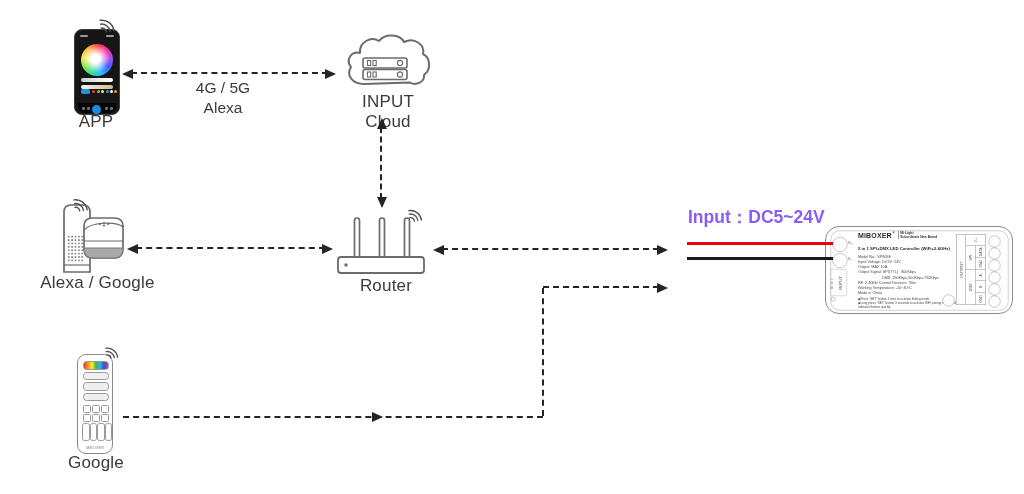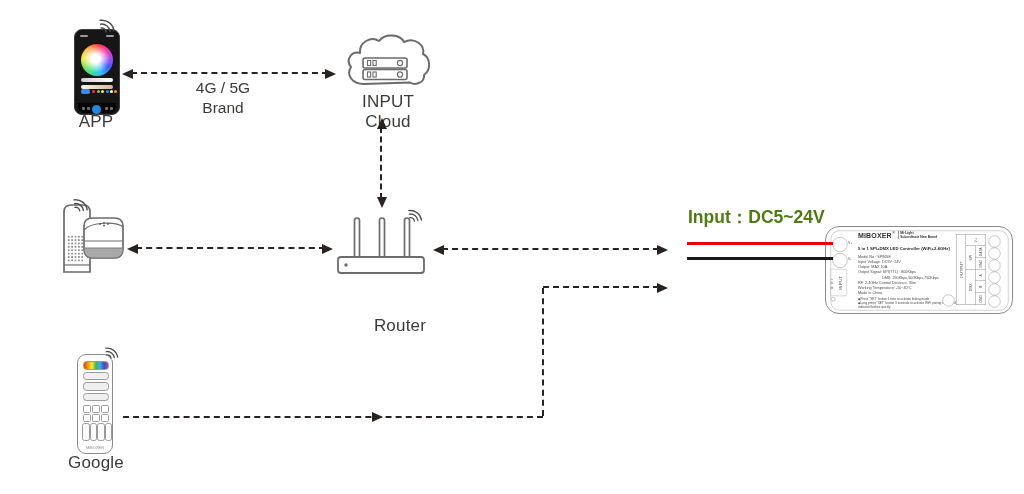--- a/index.html
+++ b/index.html
@@ -78,21 +78,21 @@
   </div>
   <svg class="abs" style="left:98px;top:13px;transform:rotate(-8deg);" width="21" height="21" viewBox="0 0 24 24">
     <path d="M3 16 A5 5 0 0 1 8 21 M3 11.5 A9.5 9.5 0 0 1 12.5 21 M3 7 A14 14 0 0 1 17 21" fill="none" stroke="#4e4e4e" stroke-width="1.7" stroke-linecap="round"></path>
   </svg>
   <div class="abs lbl" style="left:70px;top:112px;width:52px;">APP</div>
 
   <div class="abs ah ah-l" style="left:122px;top:68.5px;"></div>
   <div class="abs dash-h" style="left:131px;top:71.75px;width:197px;"></div>
   <div class="abs ah ah-r" style="left:325px;top:68.5px;"></div>
   <div class="abs lbl-sm" style="left:173px;top:79px;width:100px;">4G / 5G</div>
-  <div class="abs lbl-sm" style="left:173px;top:99px;width:100px;">Brand</div>
+  <div class="abs lbl-sm" style="left:173px;top:99px;width:100px;">Alexa</div>
 
   <svg class="abs" style="left:344px;top:32px;" width="88" height="58" viewBox="0 0 88 58">
     <path d="M 20 52 C 8 52 2 43 7 35 C 1 27 8 19 16 21 C 15 10 27 4 35 9 C 41 1 56 2 60 10 C 71 5 81 13 79 22 C 87 26 87 38 80 43 C 81 50 72 54 66 50.5 L 20 52 Z" fill="#ffffff" stroke="#6b6b6b" stroke-width="2" stroke-linejoin="round"></path>
     <rect x="19" y="26" width="44" height="10" rx="2" fill="#fff" stroke="#6b6b6b" stroke-width="1.6"></rect>
     <rect x="19" y="37.5" width="44" height="10" rx="2" fill="#fff" stroke="#6b6b6b" stroke-width="1.6"></rect>
     <rect x="23.5" y="28.5" width="3.2" height="5" fill="none" stroke="#6b6b6b" stroke-width="1.1"></rect>
     <rect x="29" y="28.5" width="3.2" height="5" fill="none" stroke="#6b6b6b" stroke-width="1.1"></rect>
     <circle cx="56" cy="31" r="2.6" fill="none" stroke="#6b6b6b" stroke-width="1.1"></circle>
     <rect x="23.5" y="40" width="3.2" height="5" fill="none" stroke="#6b6b6b" stroke-width="1.1"></rect>
     <rect x="29" y="40" width="3.2" height="5" fill="none" stroke="#6b6b6b" stroke-width="1.1"></rect>
@@ -107,38 +107,39 @@
   <svg class="abs" style="left:330px;top:200px;" width="100" height="76" viewBox="0 0 100 76">
     <rect x="24.5" y="18" width="5" height="42" rx="2.5" fill="#fff" stroke="#6b6b6b" stroke-width="1.7"></rect>
     <rect x="49.5" y="18" width="5" height="42" rx="2.5" fill="#fff" stroke="#6b6b6b" stroke-width="1.7"></rect>
     <rect x="74.5" y="18" width="5" height="42" rx="2.5" fill="#fff" stroke="#6b6b6b" stroke-width="1.7"></rect>
     <rect x="8" y="57" width="86" height="16" rx="3" fill="#fff" stroke="#6b6b6b" stroke-width="1.8"></rect>
     <circle cx="16" cy="65" r="1.7" fill="#6b6b6b"></circle>
   </svg>
   <svg class="abs" style="left:407px;top:204px;transform:rotate(-8deg);" width="19" height="19" viewBox="0 0 24 24">
     <path d="M3 16 A5 5 0 0 1 8 21 M3 11.5 A9.5 9.5 0 0 1 12.5 21 M3 7 A14 14 0 0 1 17 21" fill="none" stroke="#4e4e4e" stroke-width="1.7" stroke-linecap="round"></path>
   </svg>
-  <div class="abs lbl" style="left:350px;top:276px;width:100px;margin-top:40px;">Router</div>
+  <div class="abs lbl" style="left:336px;top:276px;width:100px;">Router</div>
 
   <svg class="abs" style="left:58px;top:186px;" width="72" height="92" viewBox="0 0 72 92">
     <path d="M6 86 L6 26 Q6 19 13 19 L25 19 Q32 19 32 26 L32 86 Z" fill="#fff" stroke="#6b6b6b" stroke-width="1.7"></path>
     <line x1="6" y1="79" x2="32" y2="79" stroke="#6b6b6b" stroke-width="1.2"></line>
     <path d="M26 62 L26 40 Q26 32 35 32 L56 32 Q65 32 65 40 L65 62 Q65 72 56 72 L35 72 Q26 72 26 62 Z" fill="#fff" stroke="#6b6b6b" stroke-width="1.7"></path>
     <path d="M26 44 C33 36 58 35 65 41" fill="none" stroke="#6b6b6b" stroke-width="1.2"></path>
     <circle cx="42" cy="38" r="0.9" fill="#555"></circle>
       <circle cx="46" cy="36.8" r="0.9" fill="#555"></circle>
     <circle cx="50" cy="38" r="0.9" fill="#555"></circle>
       <circle cx="46" cy="39.5" r="0.9" fill="#555"></circle>
     <line x1="26" y1="55" x2="65" y2="55" stroke="#6b6b6b" stroke-width="1.1"></line>
     <path d="M26 62 L65 62 L65 63 Q65 72 56 72 L35 72 Q26 72 26 63 Z" fill="#a9a9a9" stroke="#7a7a7a" stroke-width="1.2"></path>
   </svg>
   <div class="abs dotgrid" style="left:67px;top:235px;width:17px;height:27px;"></div>
   <svg class="abs" style="left:72px;top:193px;transform:rotate(-8deg);" width="20" height="20" viewBox="0 0 24 24">
     <path d="M3 16 A5 5 0 0 1 8 21 M3 11.5 A9.5 9.5 0 0 1 12.5 21 M3 7 A14 14 0 0 1 17 21" fill="none" stroke="#4e4e4e" stroke-width="1.7" stroke-linecap="round"></path>
   </svg>
+  <div class="abs lbl" style="left:20px;top:273px;width:155px;">Alexa / Google</div>
 
   <div class="abs ah ah-l" style="left:127px;top:243.5px;"></div>
   <div class="abs dash-h" style="left:136px;top:246.75px;width:189px;"></div>
   <div class="abs ah ah-r" style="left:322px;top:243.5px;"></div>
 
   <div class="abs ah ah-l" style="left:433px;top:244.5px;"></div>
   <div class="abs dash-h" style="left:442px;top:247.75px;width:217px;"></div>
   <div class="abs ah ah-r" style="left:657px;top:244.5px;"></div>
 
   <div class="abs" style="left:76px;top:352px;width:40px;height:102px;">
@@ -166,21 +167,21 @@
     <path d="M3 16 A5 5 0 0 1 8 21 M3 11.5 A9.5 9.5 0 0 1 12.5 21 M3 7 A14 14 0 0 1 17 21" fill="none" stroke="#4e4e4e" stroke-width="1.7" stroke-linecap="round"></path>
   </svg>
   <div class="abs lbl" style="left:56px;top:453px;width:80px;">Google</div>
 
   <div class="abs dash-h" style="left:123px;top:415.75px;width:420px;"></div>
   <div class="abs ah ah-r" style="left:372px;top:412px;"></div>
   <div class="abs dash-v" style="left:541.75px;top:288px;height:128px;"></div>
   <div class="abs dash-h" style="left:543px;top:285.75px;width:116px;"></div>
   <div class="abs ah ah-r" style="left:657px;top:282.5px;"></div>
 
-  <div class="abs" style="left:688px;top:205px;font-size:17.5px;font-weight:600;color:#4d7c0f;">Input：DC5~24V</div>
+  <div class="abs" style="left:688px;top:205px;font-size:17.5px;font-weight:600;color:#8b5cf6;">Input：DC5~24V</div>
   <div class="wire" style="left:687px;top:242px;width:146px;background:#e60012;"></div>
   <div class="wire" style="left:687px;top:257px;width:146px;background:#1a1a1a;"></div>
 
   <div id="device">
     <div id="devScale">
       <div class="panel"></div>
 
       <div class="termcirc" style="left:13px;top:20px;width:28px;height:28px;"></div>
       <div class="termcirc" style="left:13px;top:52px;width:28px;height:28px;"></div>
       <div class="abs" style="left:44px;top:27px;font-size:7px;color:#555;">V+</div>

